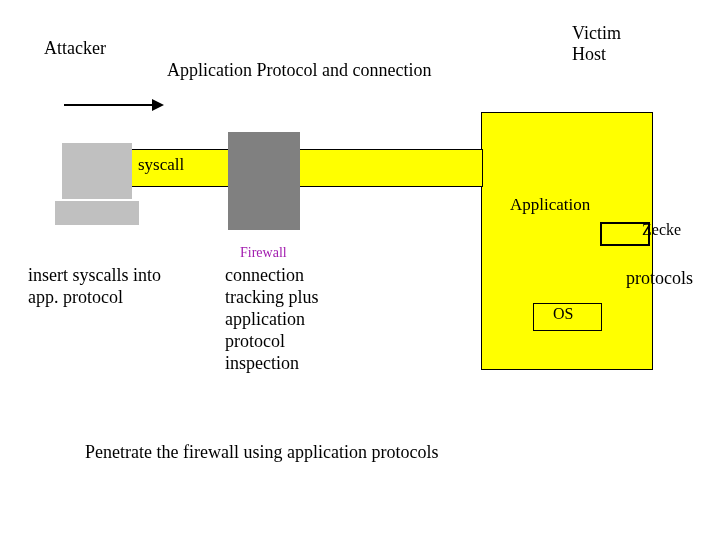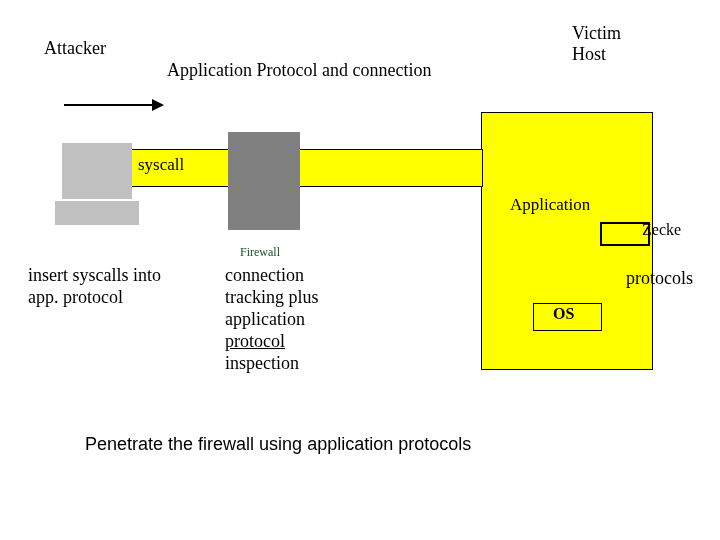--- a/index.html
+++ b/index.html
@@ -11,28 +11,29 @@
     background: #fff;
     position: relative;
   }
   .label {
     position: absolute;
     font-size: 18px;
     color: #000;
   }
   .label-small {
     position: absolute;
-    font-size: 12px;
-    color: #14532d;
+    font-size: 14px;
+    color: #a21caf;
   }
   .caption {
     position: absolute;
-    font-family: Liberation Sans, sans-serif;
+    font-family: Liberation Serif, serif;
     font-size: 18px;
     color: #000;
+    margin-top: 8px;
   }
   .box-yellow {
     position: absolute;
     background: #ffff00;
     border: 1px solid #000;
   }
   .box-gray {
     position: absolute;
     background: #c0c0c0;
   }
@@ -75,26 +76,26 @@
 <div class="label-small" style="left:240px; top:245px;">Firewall</div>
 
 <div class="box-yellow" style="left:481px; top:112px; width:170px; height:256px; z-index:0;"></div>
 
 <div class="label" style="left:510px; top:195px; font-size:17px; z-index:2;">Application</div>
 
 <div class="box-yellow" style="left:600px; top:222px; width:46px; height:20px; border:2px solid #000; z-index:2;"></div>
 <div class="label" style="left:604px; top:221px; font-size:16px; z-index:3;margin-left:38px;">Zecke</div>
 
 <div class="box-yellow" style="left:533px; top:303px; width:67px; height:26px; z-index:2;"></div>
-<div class="label" style="left:553px; top:305px; font-size:16px; z-index:3;font-weight:bold;">OS</div>
+<div class="label" style="left:553px; top:305px; font-size:16px; z-index:3;">OS</div>
 
 <div class="label" style="left:28px; top:265px;">insert syscalls into</div>
 <div class="label" style="left:28px; top:287px;text-align:right;">app. protocol</div>
 
 <div class="label" style="left:225px; top:265px;">connection</div>
 <div class="label" style="left:225px; top:287px;">tracking plus</div>
 <div class="label" style="left:225px; top:309px;">application</div>
-<div class="label" style="left:225px; top:331px;text-decoration:underline;">protocol</div>
+<div class="label" style="left:225px; top:331px;">protocol</div>
 <div class="label" style="left:225px; top:353px;">inspection</div>
 
 <div class="label" style="left:626px; top:268px;">protocols</div>
 
 <div class="caption" style="left:85px; top:434px;">Penetrate the firewall using application protocols</div>
 
 </body></html>

